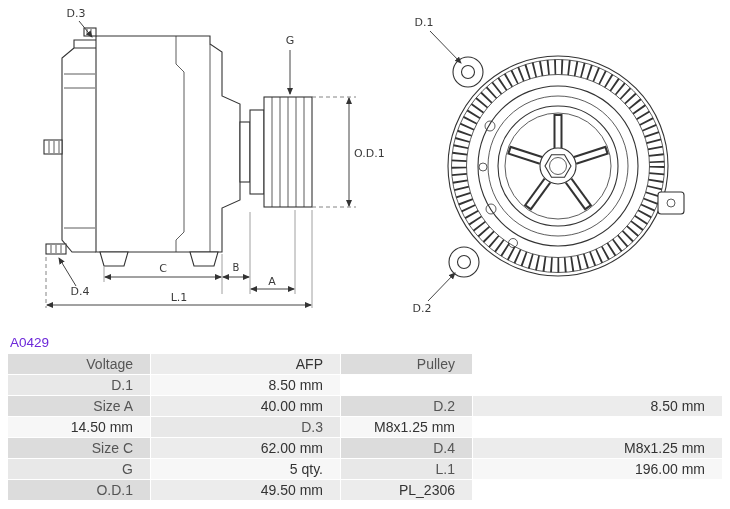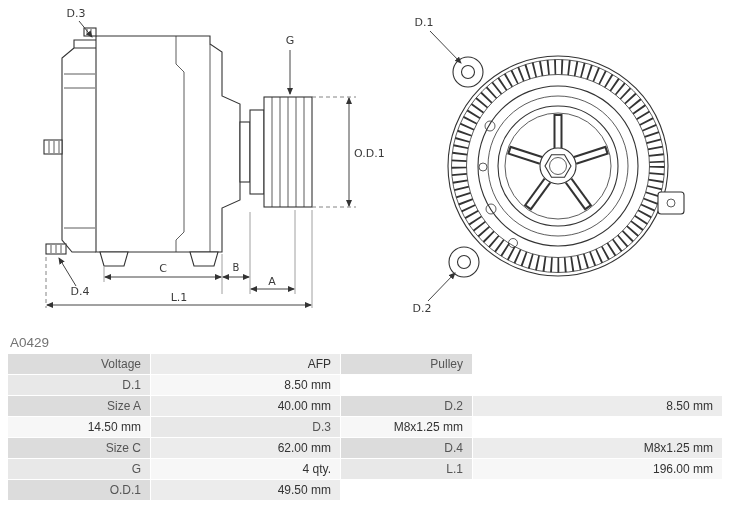--- a/index.html
+++ b/index.html
@@ -12,25 +12,25 @@
   .ln{stroke:#333;stroke-width:1.1;fill:none;}
   .fillw{fill:#fff;stroke:#333;stroke-width:1.1;}
   .thin{stroke:#333;stroke-width:.8;fill:none;}
   .ext{stroke:#888;stroke-width:.8;}
   .dash{stroke:#777;stroke-width:.9;fill:none;stroke-dasharray:4 3;}
   .dimln{stroke:#444;stroke-width:1;marker-start:url(#ah);marker-end:url(#ah);}
   .lead{stroke:#444;stroke-width:1;marker-end:url(#ah);}
   .fins{stroke:#333;stroke-width:15;fill:none;stroke-dasharray:1.8 5.2;}
   .spoke-d{stroke:#333;stroke-width:9;}
   .spoke-w{stroke:#fff;stroke-width:5;}
-  .part-number{margin:5px 0 4px 10px;font-size:13.5px;font-weight:400;color:#737373;}
+  .part-number{margin:5px 0 4px 10px;font-size:13.5px;font-weight:400;color:#6d28d9;}
   .spec-table{margin:0 8px;}
   .row{display:grid;grid-template-columns:142px 189px 131px 1fr;gap:1px;margin-bottom:1px;}
   .cell{height:20px;box-sizing:border-box;display:flex;align-items:center;
-        justify-content:flex-end;padding:0 9px;font-size:12px;}
+        justify-content:flex-end;padding:0 17px;font-size:14px;}
   .row:nth-child(odd) .lbl{background:#dcdcdc;}
   .row:nth-child(odd) .val{background:#ececec;}
   .row:nth-child(even) .lbl{background:#e8e8e8;}
   .row:nth-child(even) .val{background:#f7f7f7;}
   .lbl{color:#555;}
   .val{color:#333;}
 </style>
 </head>
 <body>
 
@@ -192,21 +192,22 @@
     <div class="cell val">M8x1.25 mm</div>
   </div>
   <div class="row">
     <div class="cell lbl">Size C</div>
     <div class="cell val">62.00 mm</div>
     <div class="cell lbl">D.4</div>
     <div class="cell val">M8x1.25 mm</div>
   </div>
   <div class="row">
     <div class="cell lbl">G</div>
-    <div class="cell val">4 qty.</div>
+    <div class="cell val">5 qty.</div>
     <div class="cell lbl">L.1</div>
     <div class="cell val">196.00 mm</div>
   </div>
   <div class="row">
     <div class="cell lbl">O.D.1</div>
     <div class="cell val">49.50 mm</div>
+    <div class="cell val">PL_2306</div>
   </div>
 </div>
 
 </body></html>

